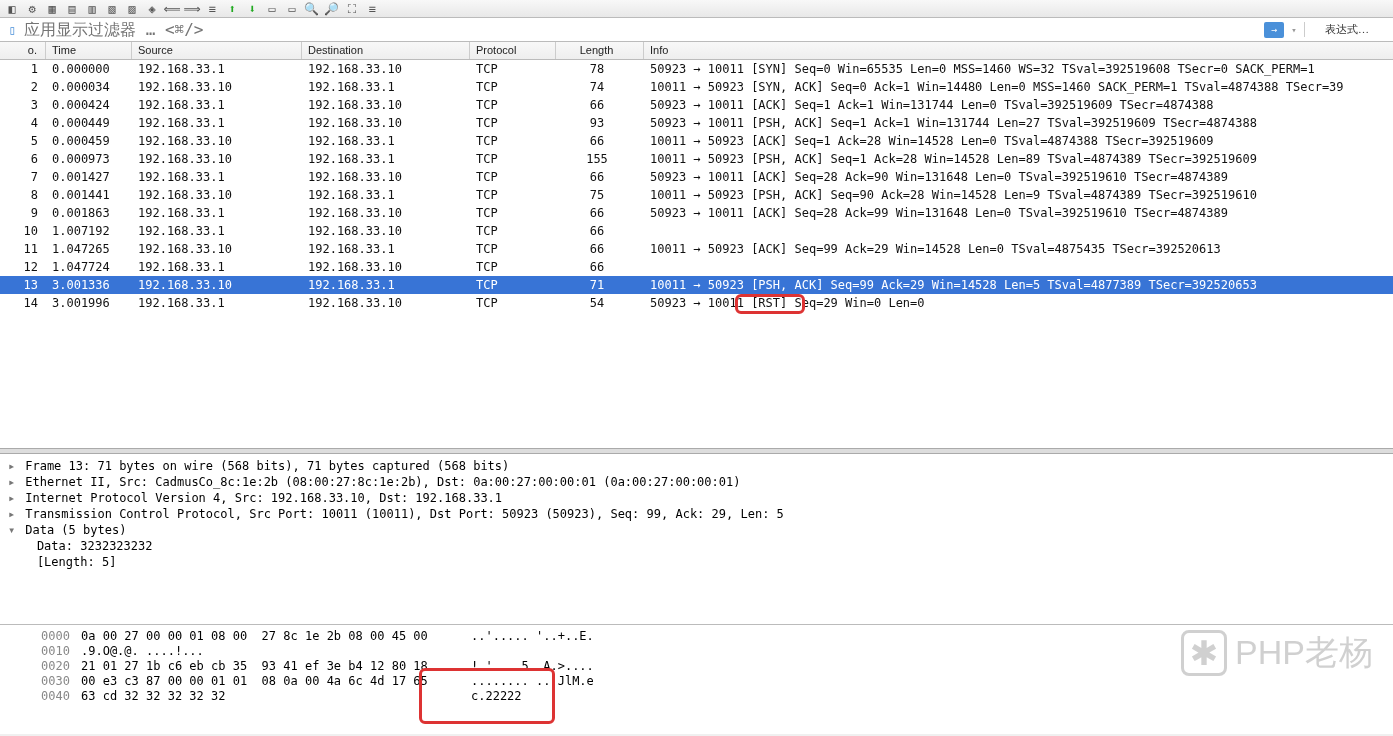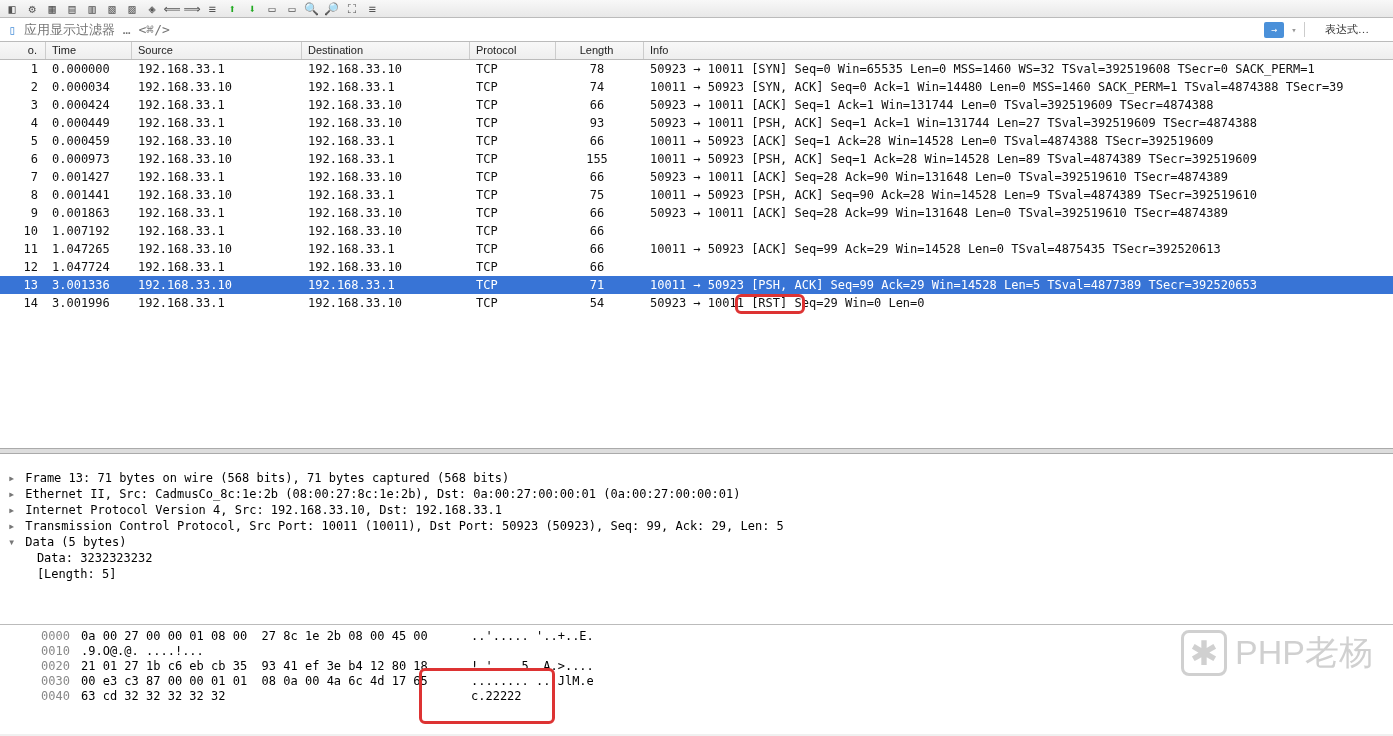--- a/index.html
+++ b/index.html
@@ -39,21 +39,21 @@
 .filter-icon {
   width: 16px; height: 16px;
   display: inline-flex; align-items: center; justify-content: center;
   color: #4a90d9;
 }
 .filter-input {
   flex: 1;
   border: none;
   outline: none;
   font-family: inherit;
-  font-size: 13px;
+  font-size: 16px;
   color: #999;
   background: transparent;
 }
 .filter-arrow {
   width: 20px; height: 16px;
   background: #4a90d9;
   color: #fff;
   display: inline-flex; align-items: center; justify-content: center;
   border-radius: 2px;
   font-size: 10px;
@@ -103,21 +103,21 @@
   color: #111;
 }
 .packet-row > div { overflow: hidden; padding: 0 6px; }
 .packet-row.selected { background: #3874d6; color: #fff; }
 .divider { height: 6px; background: #ddd; border-top:1px solid #aaa; border-bottom:1px solid #aaa; }
 .details-pane {
   height: 170px;
   background: #fff;
   font-family: Monaco, "Lucida Console", monospace;
   font-size: 12px;
-  padding: 16px 0;
+  padding: 4px 0;
   overflow: hidden;
 }
 .details-pane .line {
   padding: 1px 8px;
   white-space: pre;
 }
 .tree-arrow { color:#777; display:inline-block; width:10px; }
 .hex-pane {
   height: 110px;
   background: #fff;

